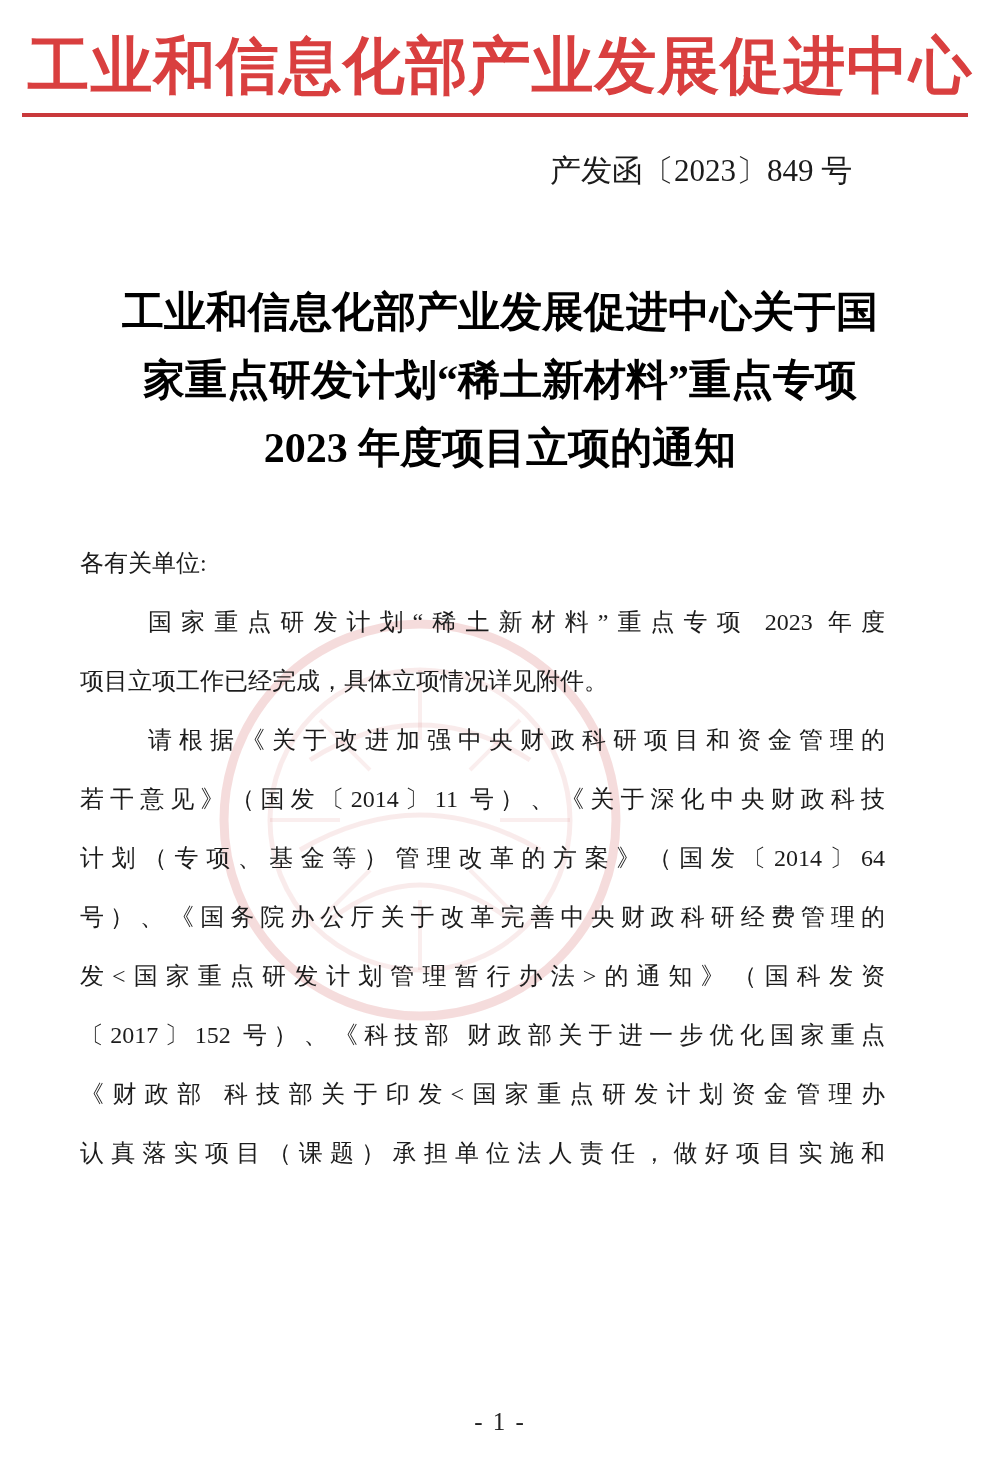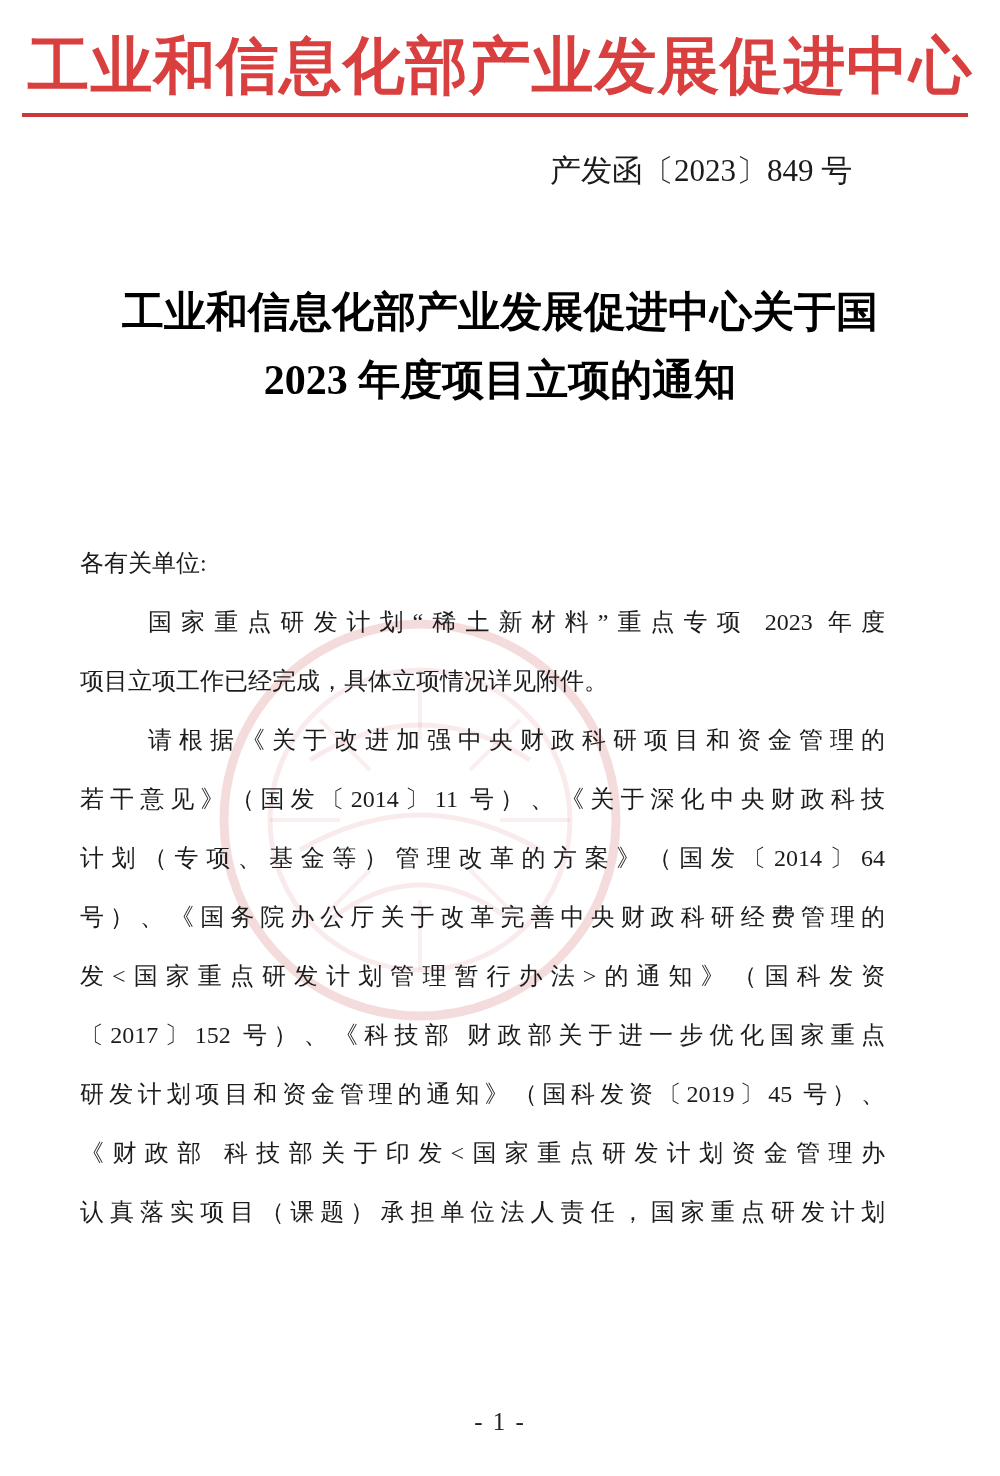--- a/index.html
+++ b/index.html
@@ -101,35 +101,35 @@
   </svg>
 
   <div class="org-header">工业和信息化部产业发展促进中心</div>
 
   <div class="red-rule"></div>
 
   <div class="doc-number">产发函〔2023〕849 号</div>
 
   <div class="title-block">
     <div>工业和信息化部产业发展促进中心关于国</div>
+    <div>家重点研发计划“稀土新材料”重点专项</div>
     <div>2023 年度项目立项的通知</div>
   </div>
 
   <div class="body-block">
     <div class="body-line">各有关单位:</div>
     <div>
         <div class="body-line indent fill">国家重点研发计划“稀土新材料”重点专项 2023 年度</div>
         <div class="body-line">项目立项工作已经完成，具体立项情况详见附件。</div>
         <div class="body-line indent fill">请根据《关于改进加强中央财政科研项目和资金管理的</div>
         <div class="body-line fill">若干意见》（国发〔2014〕11 号）、《关于深化中央财政科技</div>
         <div class="body-line fill">计划（专项、基金等）管理改革的方案》（国发〔2014〕64</div>
         <div class="body-line fill">号）、《国务院办公厅关于改革完善中央财政科研经费管理的</div>
         <div class="body-line fill">发&lt;国家重点研发计划管理暂行办法&gt;的通知》（国科发资</div>
         <div class="body-line fill">〔2017〕152 号）、《科技部 财政部关于进一步优化国家重点</div>
-        <div class="body-line fill">研发计划项目和资金管理的通知》（国科发资〔2019〕45 号）、</div>
         <div class="body-line fill">《财政部 科技部关于印发&lt;国家重点研发计划资金管理办</div>
-        <div class="body-line fill">认真落实项目（课题）承担单位法人责任，国家重点研发计划</div>
+        <div class="body-line fill">认真落实项目（课题）承担单位法人责任，做好项目实施和</div>
       </div>
   </div>
 
   <div class="page-footer">- 1 -</div>
 
 </div>
 
 </body></html>

